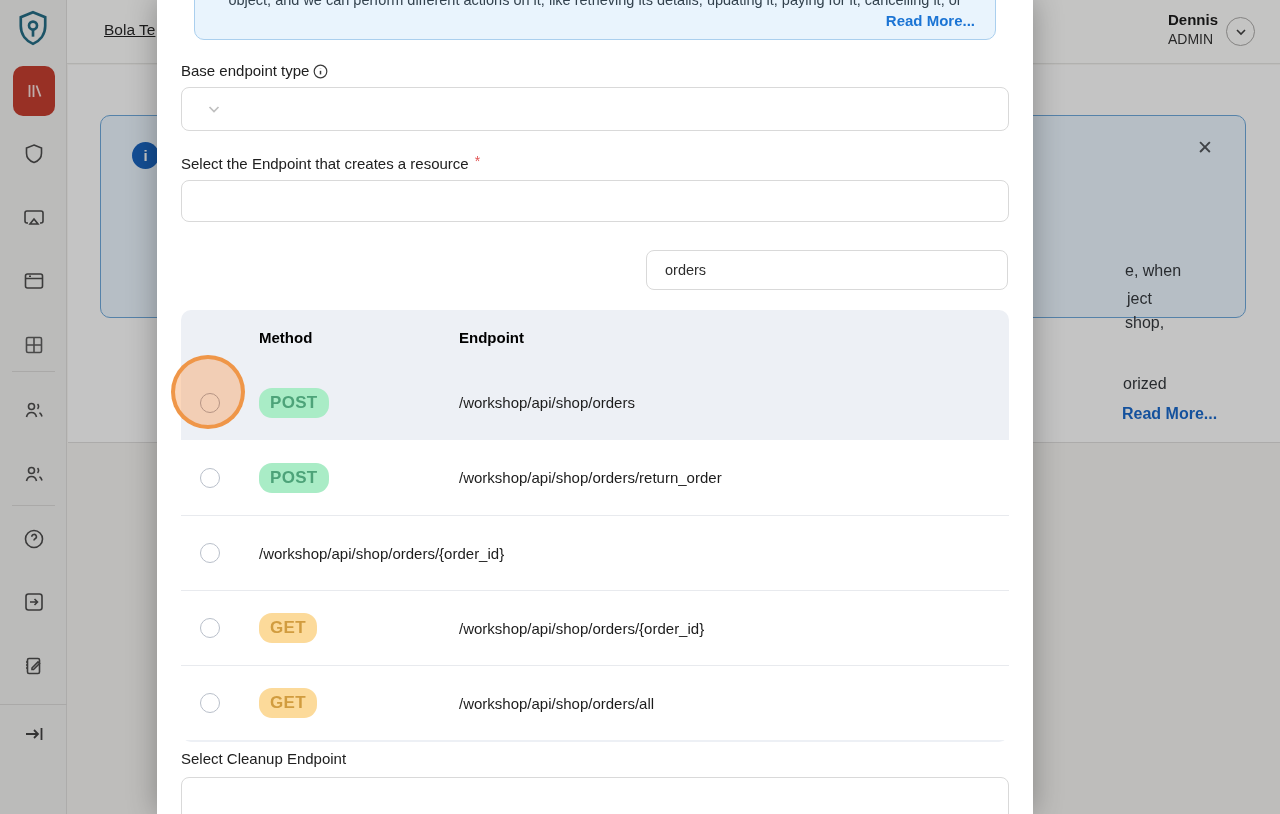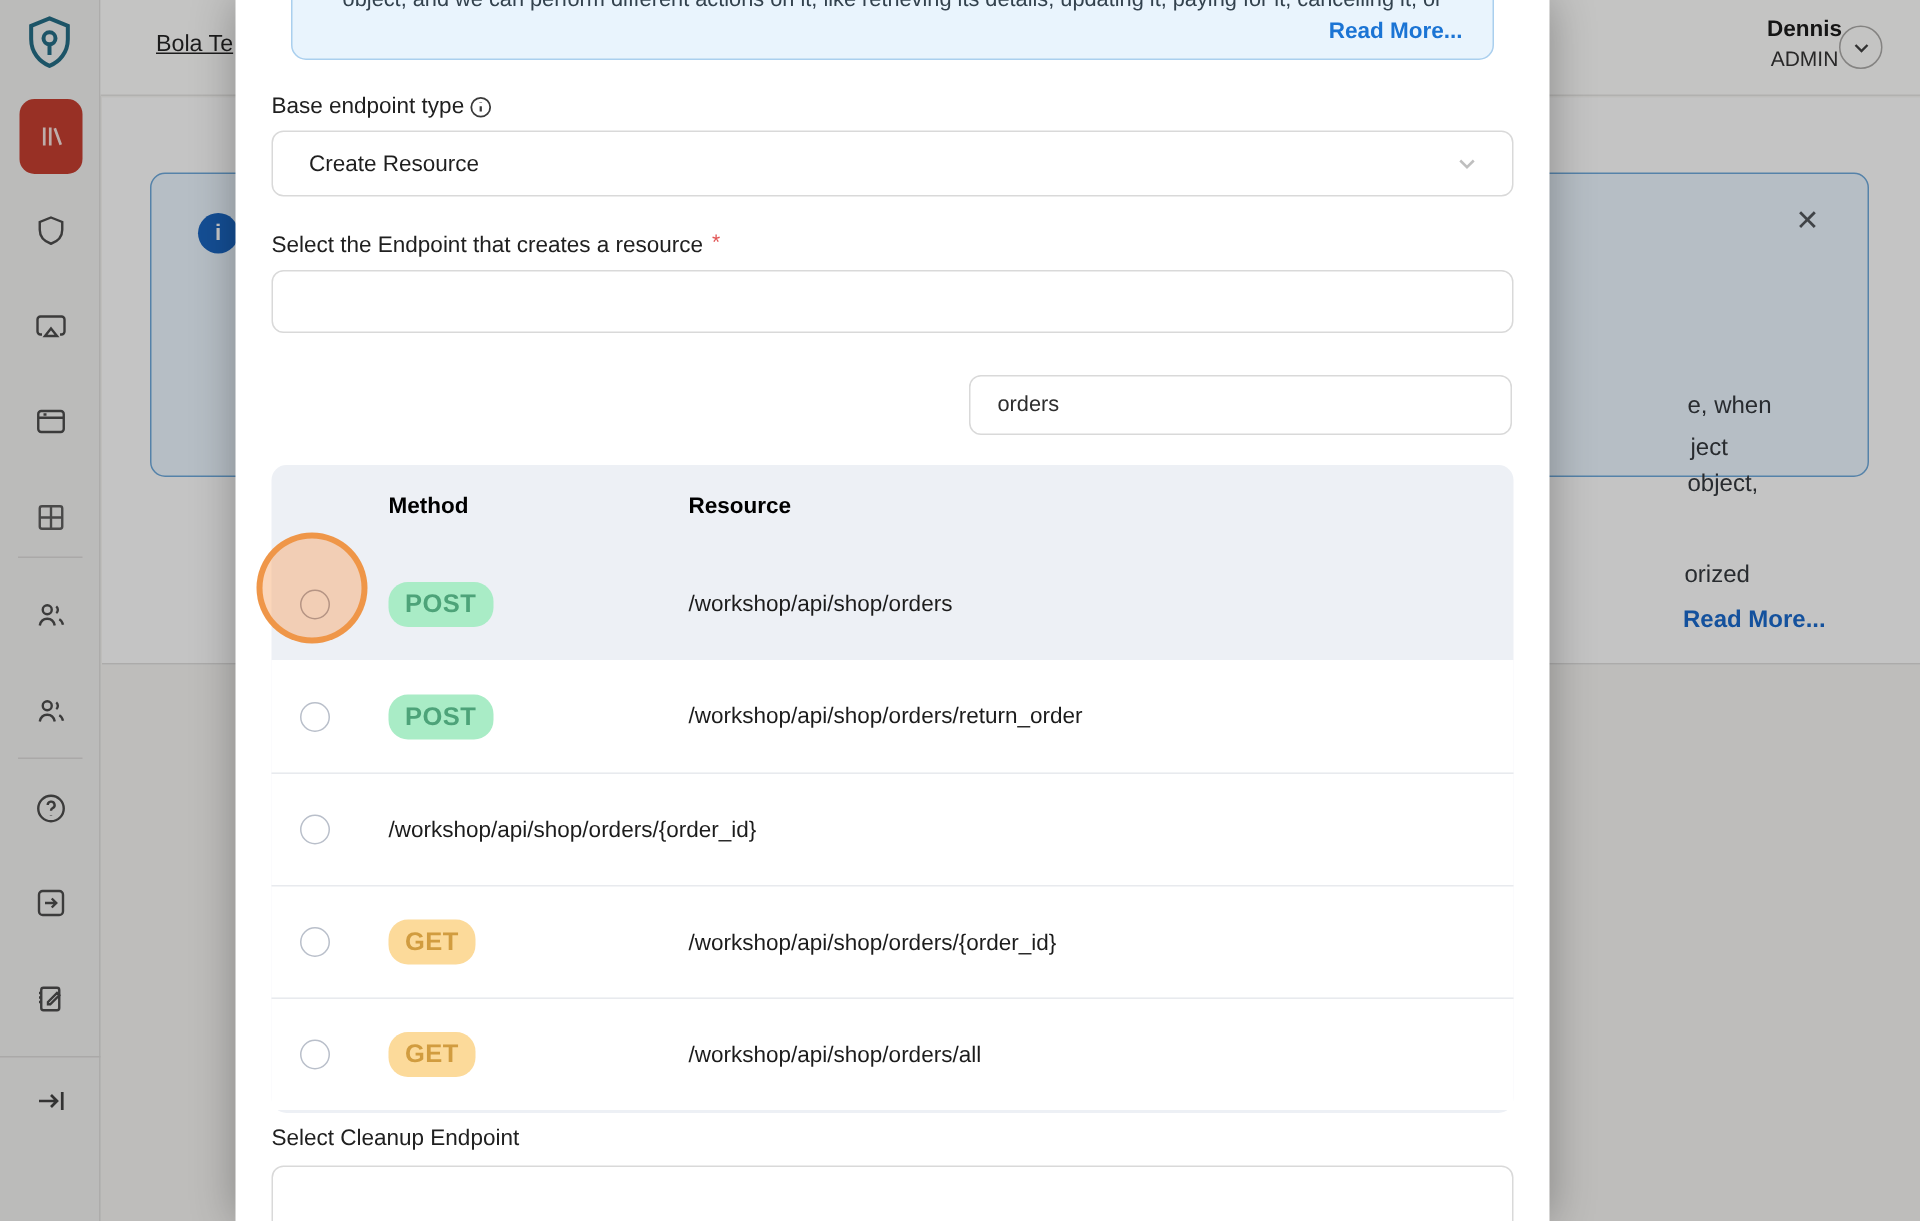--- a/index.html
+++ b/index.html
@@ -14,21 +14,21 @@
   .side-active { position:absolute; left:13px; top:66px; width:42px; height:50px;
                  background:#c2392b; border-radius:10px; display:flex; align-items:center; justify-content:center; }
   .side-icon { position:absolute; left:21px; width:26px; height:26px; display:flex; align-items:center; justify-content:center; }
   .side-div { position:absolute; left:12px; width:43px; border-top:1px solid #d9d8d6; }
   .side-icon svg, .side-active svg, .logo svg { display:block; }
 
   .bg-header { position:absolute; left:67px; top:0; width:1213px; height:64px;
                background:#fcfbfa; border-bottom:1px solid #e3e2e0; z-index:1; }
   .breadcrumb { position:absolute; left:37px; top:21px; font-size:15.5px; color:#1f1f1f;
                 text-decoration:underline; }
-  .user-block { position:absolute; right:52px; top:9px; text-align:center; }
+  .user-block { position:absolute; right:62px; top:9px; text-align:left; }
   .user-name { font-size:15px; font-weight:700; color:#161616; line-height:21px; }
   .user-role { font-size:14px; color:#2e2e2e; line-height:18px; }
   .user-chevron { position:absolute; right:25px; top:17px; width:29px; height:29px; border-radius:50%;
                   border:1px solid #a7a6a4; display:flex; align-items:center; justify-content:center; background:transparent; }
 
   .bg-card { position:absolute; left:68px; top:65px; width:1212px; height:378px;
              background:#fcfcfb; border-bottom:1px solid #dcdbd9; z-index:1; }
   .bg-lower { position:absolute; left:68px; top:444px; width:1212px; height:370px; background:#f3f2f0; z-index:1; }
 
   .bg-banner { position:absolute; left:100px; top:115px; width:1146px; height:203px;
@@ -183,21 +183,21 @@
   </div>
 
   <div class="bg-card"></div>
   <div class="bg-lower"></div>
 
   <div class="bg-banner">
     <div class="bg-banner-info">i</div>
     <div class="bg-banner-close">✕</div>
     <span class="frag" style="left:1024px; top:146px">e, when</span>
     <span class="frag" style="left:1026px; top:174px">ject</span>
-    <span class="frag" style="left:1024px; top:198px">object,</span>
+    <span class="frag" style="left:1024px; top:198px">shop,</span>
     <span class="frag" style="left:1022px; top:259px">orized</span>
     <span class="frag-readmore" style="left:1021px; top:289px">Read More...</span>
   </div>
 
   <div class="overlay"></div>
 
   <div class="modal">
     <div class="intro-box">
       <div class="intro-text">object, and we can perform different actions on it, like retrieving its details, updating it, paying for it, cancelling it, or</div>
       <div class="intro-readmore">Read More...</div>
@@ -205,39 +205,38 @@
 
     <div class="field-label">
       <span>Base endpoint type</span>
       <svg width="15" height="15" viewBox="0 0 15 15" fill="none" stroke="#3a3a3a" stroke-width="1.2">
         <circle cx="7.5" cy="7.5" r="6.3"></circle>
         <path d="M7.5 6.8v3.6" stroke-width="1.5"></path>
         <path d="M7.5 4.4v.2" stroke-width="1.8"></path>
       </svg>
     </div>
     <div class="select-box">
-      <span class="select-value">Create Resource</span>
       <svg width="16" height="16" viewBox="0 0 16 16" fill="none" stroke="#bfbfbf" stroke-width="1.7">
         <path d="M3.5 6l4.5 4.5L12.5 6"></path>
       </svg>
     </div>
 
     <div class="field-label" style="margin-top:24px">
       <span>Select the Endpoint that creates a resource</span>
       <span class="required">*</span>
     </div>
     <div class="text-input"></div>
 
     <input class="search-input" type="text" value="orders" style="">
 
     <div class="ep-table">
       <div class="t-head">
         <div></div>
         <div class="t-col-label">Method</div>
-        <div class="t-col-label">Resource</div>
+        <div class="t-col-label">Endpoint</div>
       </div>
       <div>
   <div class="t-row first">
     <div class="radio-cell">
       <div class="radio"></div>
     </div>
     <div>
       <span class="badge" style="background: rgb(169, 236, 198); color: rgb(77, 163, 121);">POST</span>
     </div>
     <div class="endpoint-cell">/workshop/api/shop/orders</div>

